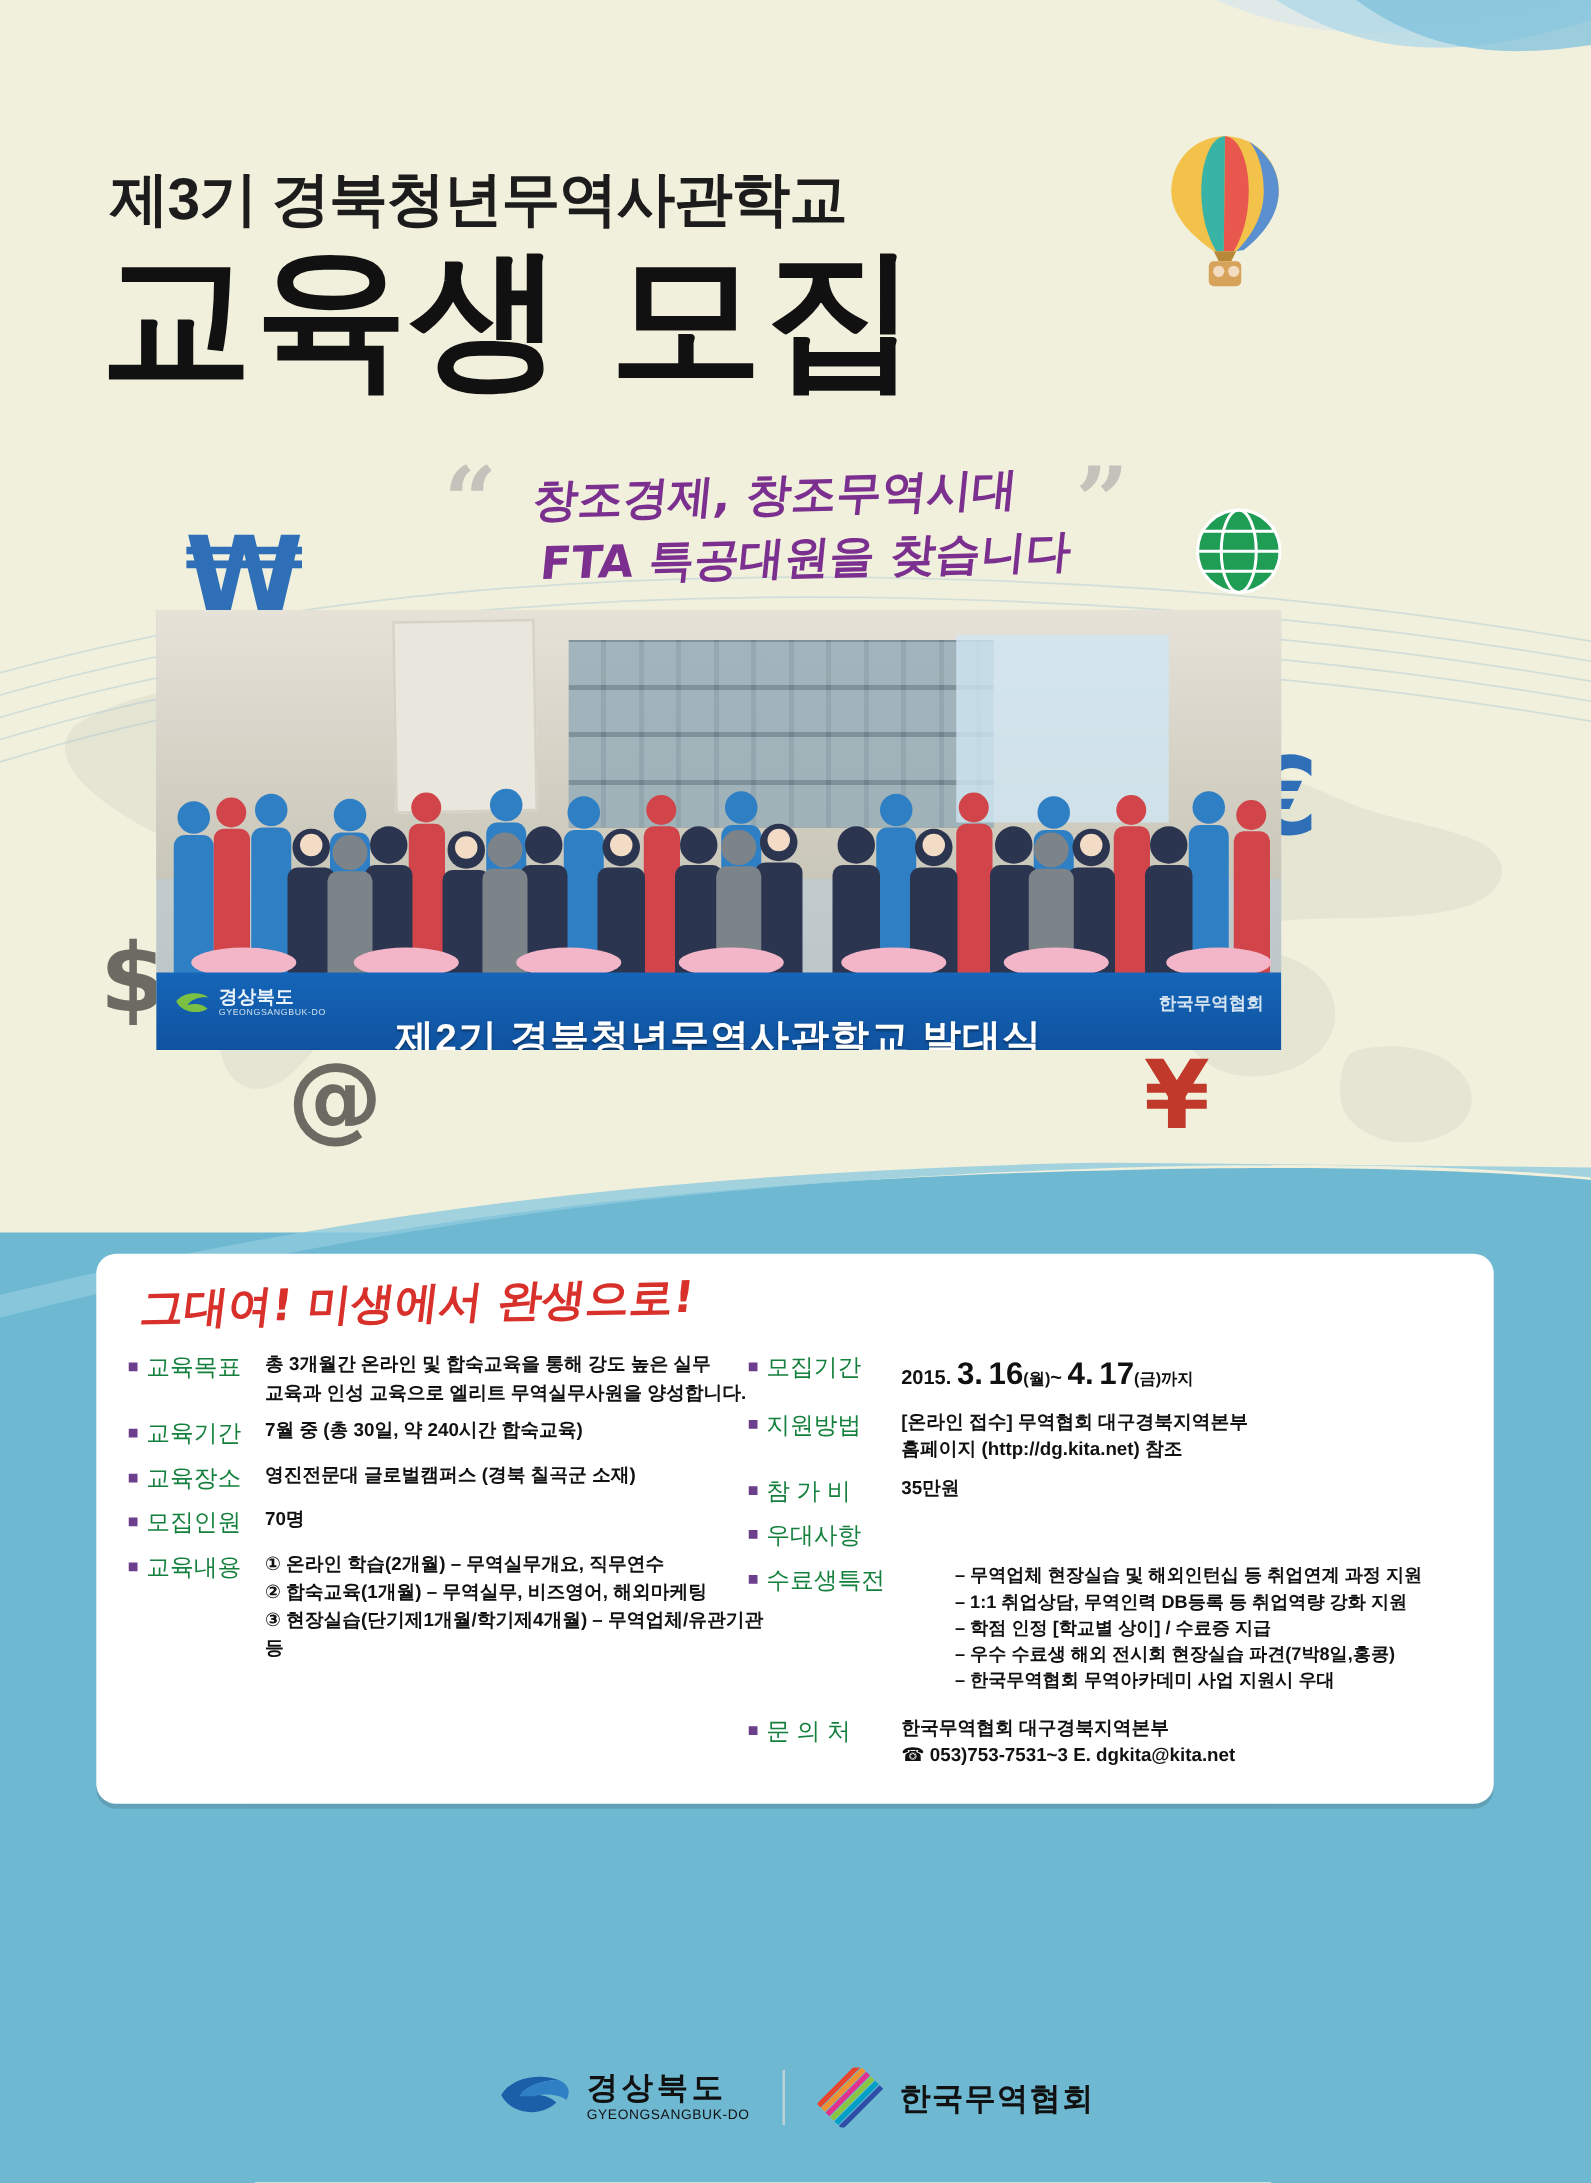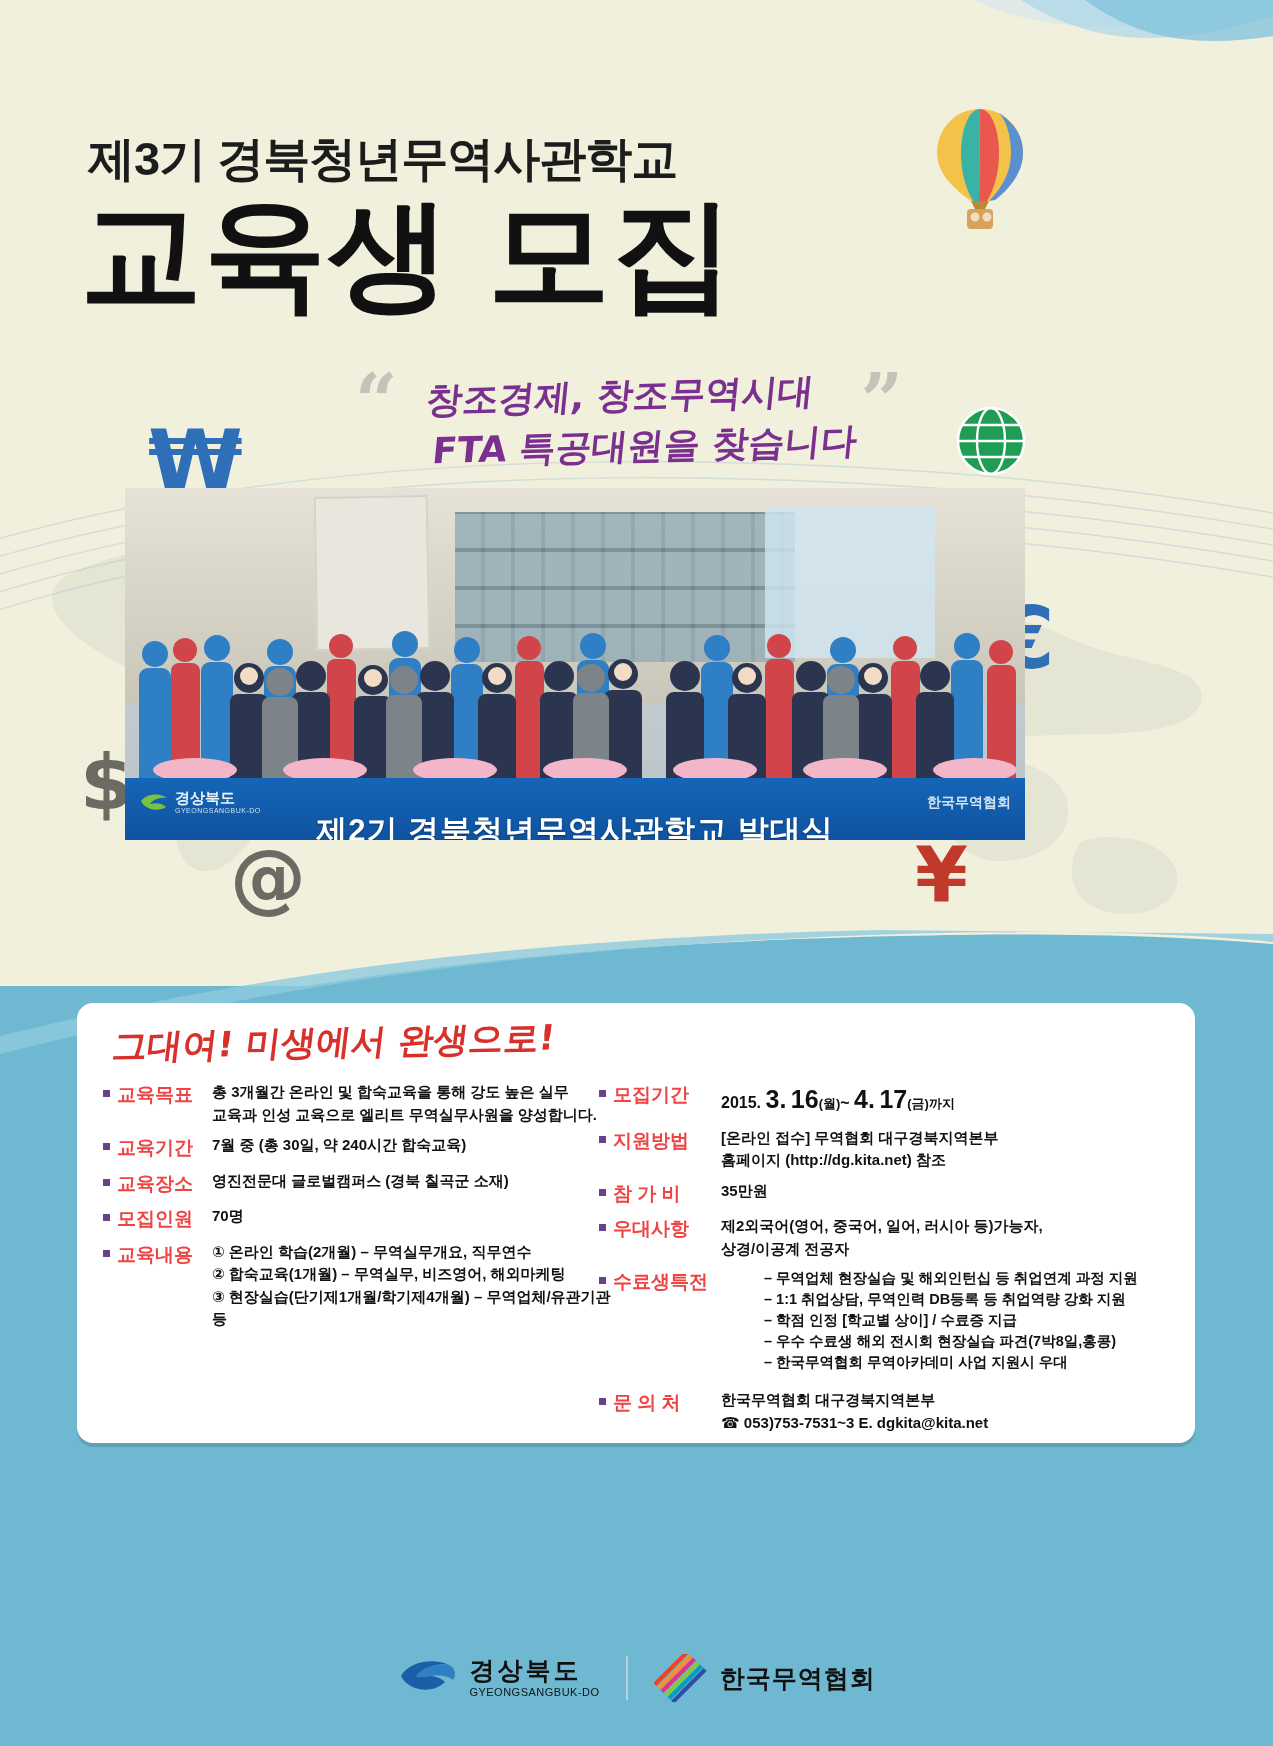--- a/index.html
+++ b/index.html
@@ -107,21 +107,21 @@
   .col{position:absolute;top:78px;}
   .col-left{left:26px;width:520px;}
   .col-right{left:522px;width:580px;}
 
   .row{display:flex;align-items:flex-start;margin-bottom:8px;}
   .bullet{
     flex:0 0 auto;width:7px;height:7px;background:#6b3f8c;
     margin-top:9px;margin-right:7px;
   }
   .lbl{
-    flex:0 0 auto;font-size:19px;font-weight:bold;color:#ef4444;
+    flex:0 0 auto;font-size:19px;font-weight:normal;color:#15803d;
     white-space:nowrap;line-height:1.45;
   }
   .lbl.w1{width:95px;}
   .lbl.w2{width:108px;}
   .val{font-size:15px;color:#111;line-height:1.5;font-weight:bold;}
   .val .sub{display:block;}
   .val.small{font-size:15px;}
   .val.dash{font-size:14.5px;line-height:1.45;margin-left:43px;}
   .val.period{font-size:16px;}
   .period .yr{font-size:16px;text-align:center;}
@@ -397,24 +397,20 @@
 
       <div class="row">
         <span class="bullet"></span>
         <span class="lbl w2">참 가 비</span>
         <span class="val">35만원</span>
       </div>
 
       <div class="row">
         <span class="bullet"></span>
         <span class="lbl w2">우대사항</span>
-        <span class="val small">
-          <span class="sub">제2외국어(영어, 중국어, 일어, 러시아 등)가능자,</span>
-          <span class="sub">상경/이공계 전공자</span>
-        </span>
       </div>
 
       <div class="row">
         <span class="bullet"></span>
         <span class="lbl w2">수료생특전</span>
         <span class="val dash">
           <span class="sub">– 무역업체 현장실습 및 해외인턴십 등 취업연계 과정 지원</span>
           <span class="sub">– 1:1 취업상담, 무역인력 DB등록 등 취업역량 강화 지원</span>
           <span class="sub">– 학점 인정 [학교별 상이] / 수료증 지급</span>
           <span class="sub">– 우수 수료생 해외 전시회 현장실습 파견(7박8일,홍콩)</span>

